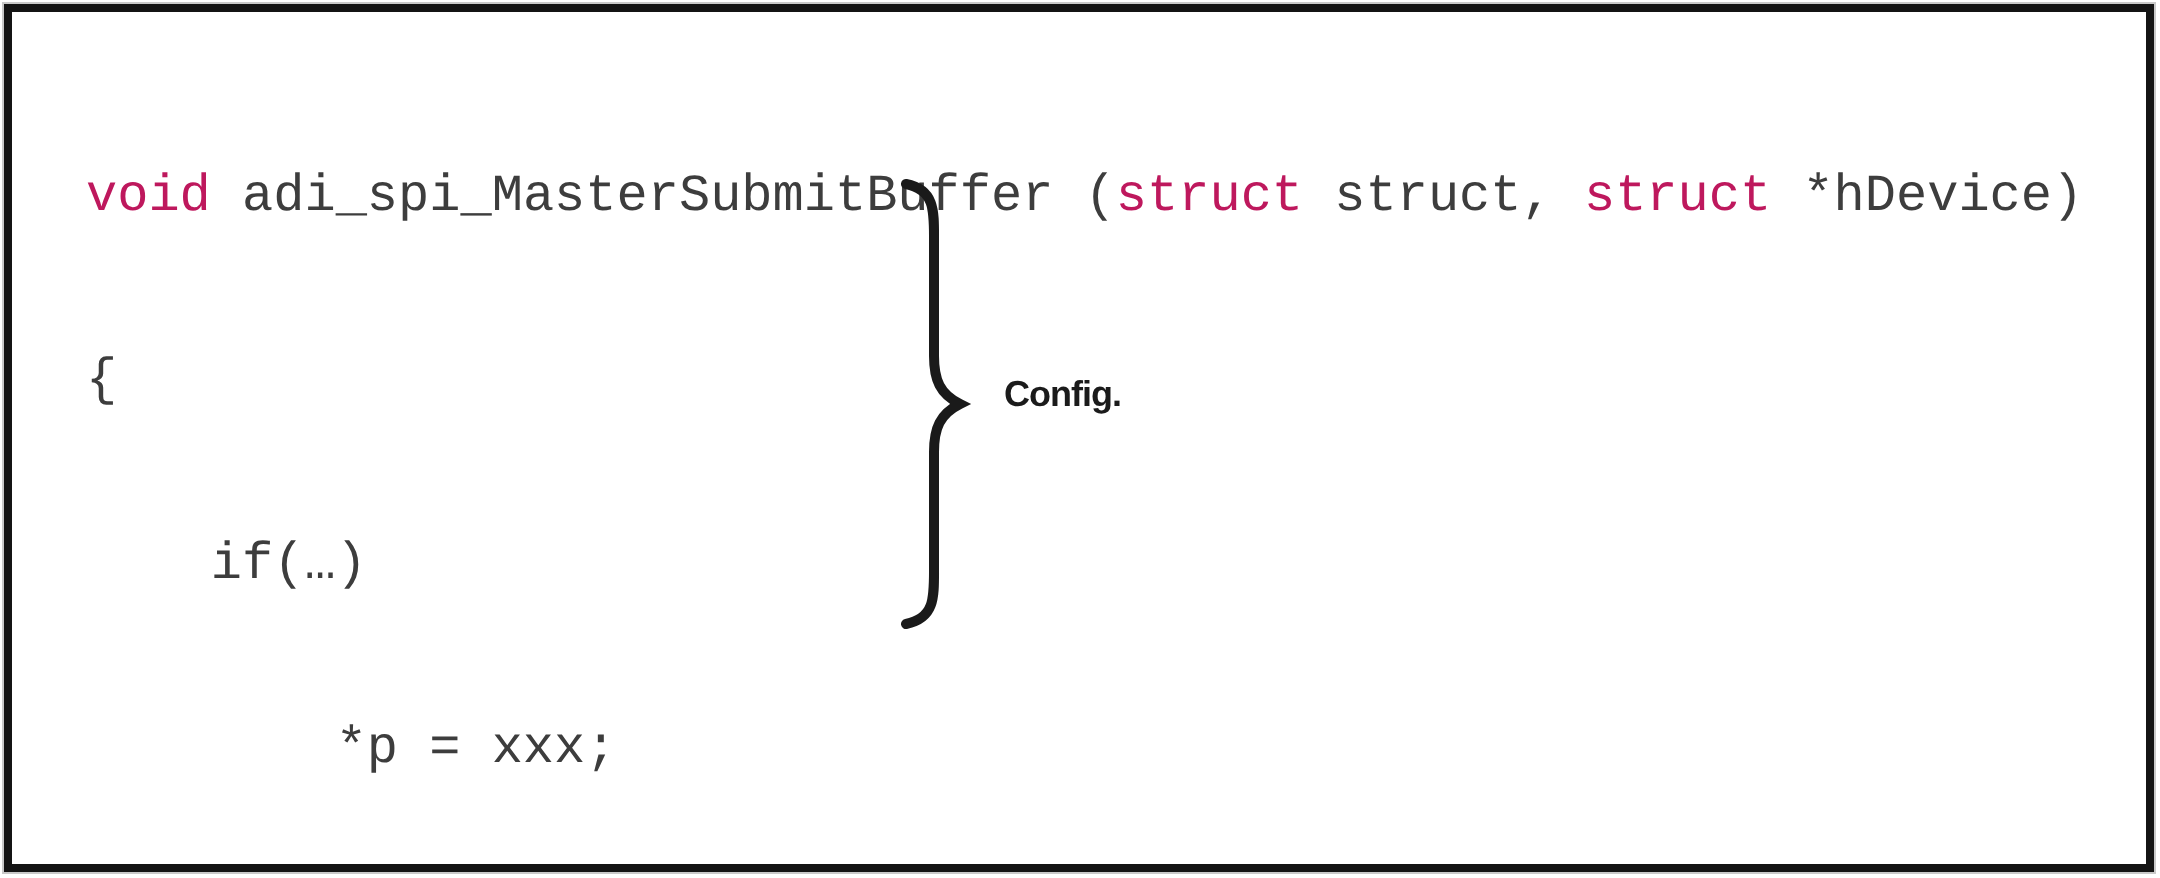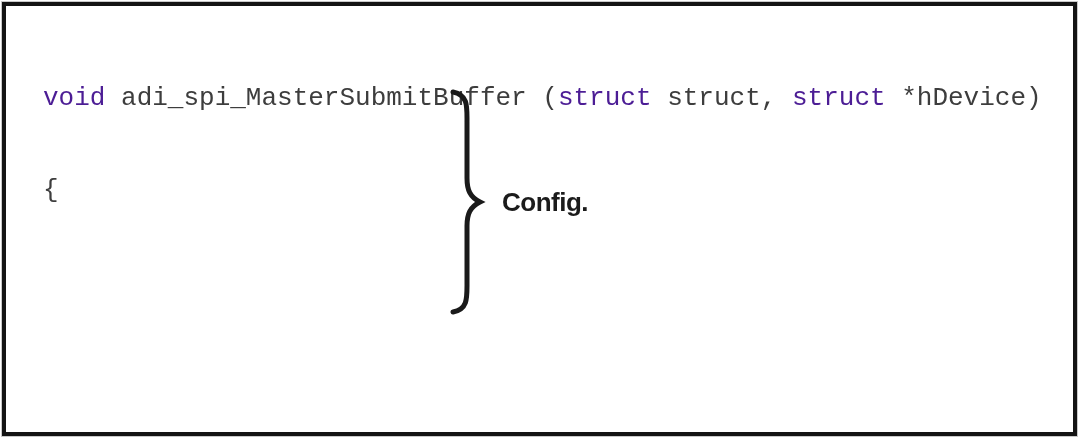--- a/index.html
+++ b/index.html
@@ -27,53 +27,55 @@
     font-family: "Liberation Mono", "DejaVu Sans Mono", monospace;
     font-size: 26px;
     color: #3d3d3d;
     white-space: pre;
   }
   .code-line {
     height: 32px;
     line-height: 32px;
     white-space: pre;
   }
-  .kw { color: #4c1d95; text-align: center; }
+  .kw { color: #be185d; text-align: center; }
   .brace {
     position: absolute;
     left: 441px;
     top: 82px;
     width: 40px;
     height: 228px;
   }
   .brace path {
     fill: none;
     stroke: #1a1a1a;
     stroke-width: 5;
     stroke-linecap: round;
   }
   .config-label {
     position: absolute;
     left: 496px;
     top: 181px;
     font-family: "Liberation Sans", "DejaVu Sans", sans-serif;
     font-weight: bold;
-    font-size: 26px;
+    font-size: 18px;
     color: #1b1b1b;
     letter-spacing: -0.5px;
   }
 </style>
 </head>
 <body>
 
 <div class="frame">
 
   <div class="code">
     <div class="code-line"><span class="kw">void</span><span> adi_spi_MasterSubmitBuffer (</span><span class="kw">struct</span><span> struct, </span><span class="kw">struct</span><span> *hDevice)</span></div>
     <div class="code-line">{</div>
+    <div class="code-line">    if(…)</div>
+    <div class="code-line">        *p = xxx;</div>
     
     
     
     
     
     
     
     
   </div>
 

